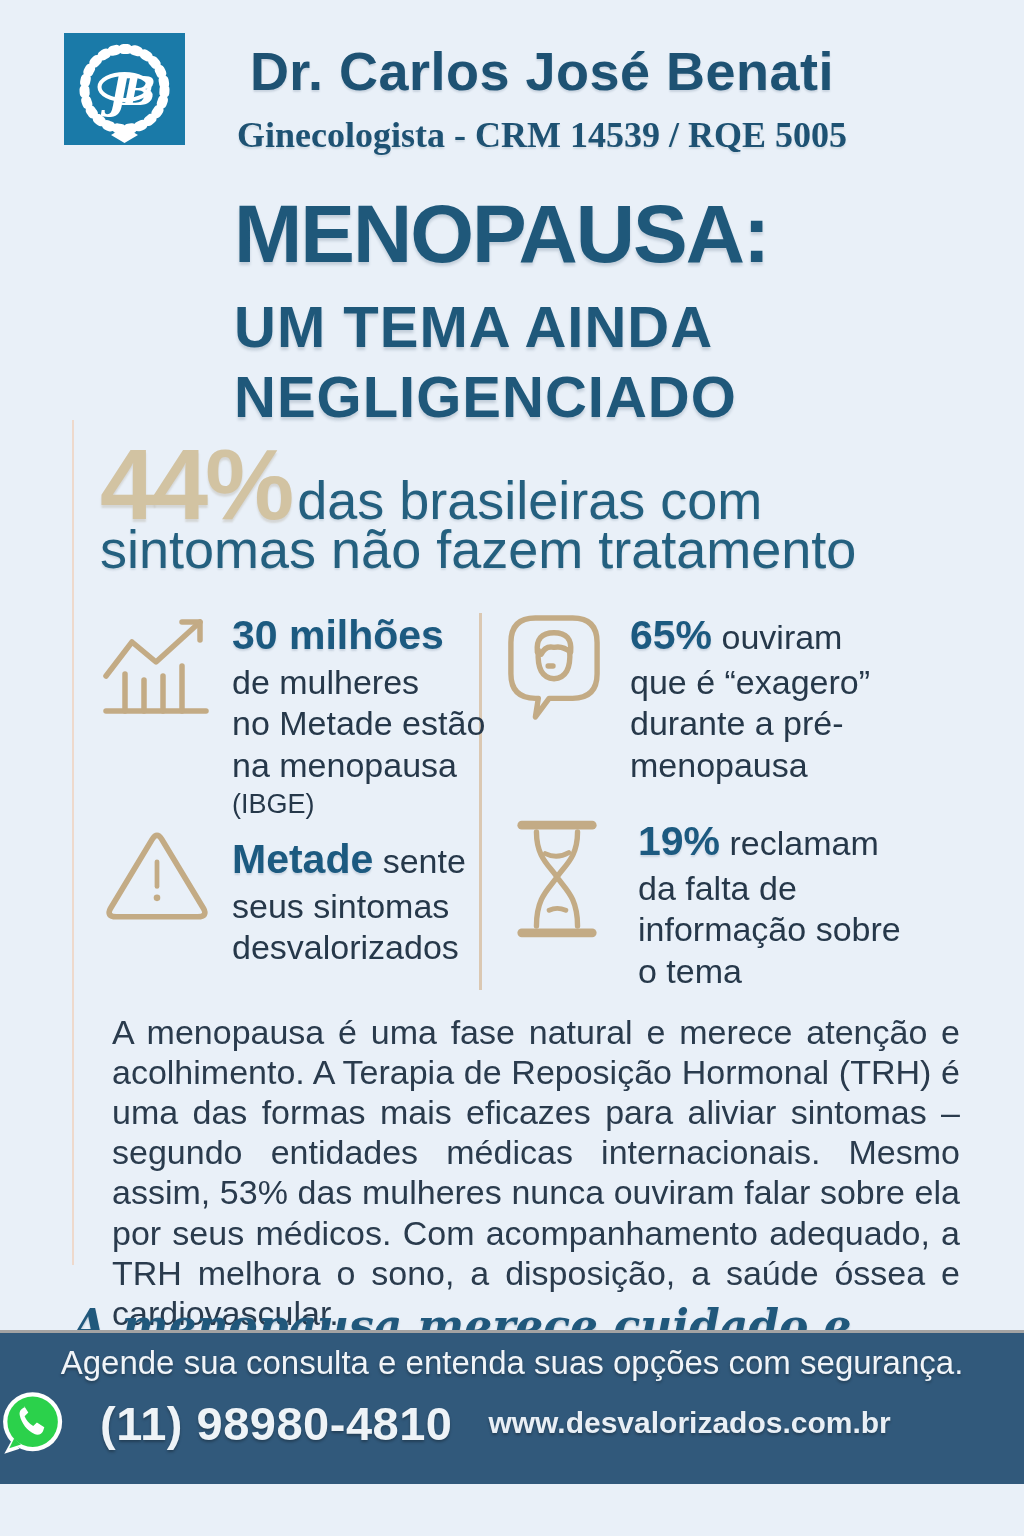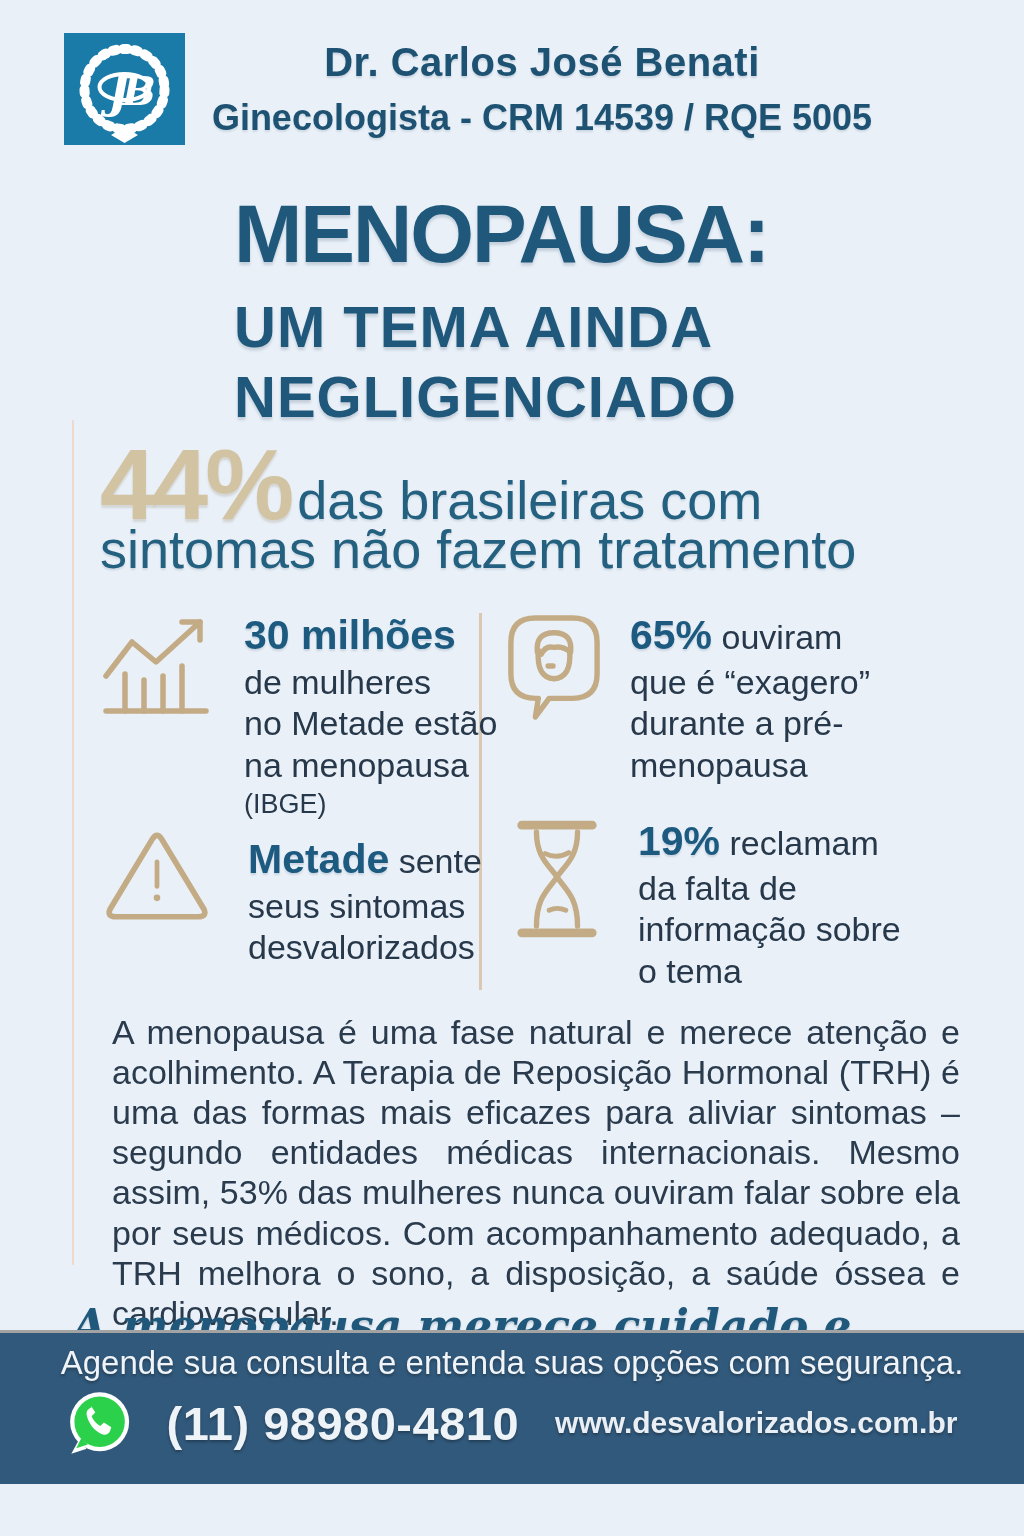--- a/index.html
+++ b/index.html
@@ -2,22 +2,22 @@
 <html><head>
 <meta charset="utf-8">
 <style>
   html,body{margin:0;padding:0;background:#e8eff7;}
   .page{position:relative;width:1024px;height:1536px;background:#e9f0f8;overflow:hidden;
         font-family:"Liberation Sans",sans-serif;}
 
   
   .logo{position:absolute;left:64px;top:33px;width:121px;height:112px;}
   .header-text{position:absolute;left:0;top:40px;width:1024px;padding-left:60px;box-sizing:border-box;text-align:center;color:#1e5273;}
-  .doctor-name{font-size:40px;font-weight:700;letter-spacing:.5px;text-shadow:0 2px 2px rgba(25,55,85,.15);}
-  .credentials{margin-top:12px;font-size:36px;font-weight:600;text-shadow:0 2px 2px rgba(25,55,85,.12);}
+  .doctor-name{font-size:54px;font-weight:700;letter-spacing:.5px;text-shadow:0 2px 2px rgba(25,55,85,.15);}
+  .credentials{margin-top:12px;font-size:36px;font-weight:600;text-shadow:0 2px 2px rgba(25,55,85,.12);font-family:Liberation Serif, serif;}
 
   
   .main-title{position:absolute;left:234px;top:188px;color:#1f587a;text-shadow:0 3px 3px rgba(25,55,85,.18);}
   .t1{font-size:82px;font-weight:800;letter-spacing:-2px;line-height:92px;}
   .t2,.t3{font-size:58px;font-weight:800;letter-spacing:1px;line-height:70px;}
   .t2{margin-top:12px;}
 
   
   .headline{position:absolute;left:100px;top:428px;width:880px;color:#24607f;}
   .hl-row{display:flex;align-items:baseline;gap:6px;}
@@ -34,42 +34,42 @@
   .stat-icon{flex:0 0 auto;}
   #stat1{left:100px;top:612px;gap:20px;}
   #stat2{left:506px;top:612px;gap:28px;}
   #stat3{left:104px;top:822px;gap:22px;}
   #stat4{left:512px;top:818px;gap:36px;}
   #stat1 .stat-icon{width:112px;height:112px;}
   #stat2 .stat-icon{width:96px;height:110px;}
   #stat3 .stat-icon{width:106px;height:98px;margin-top:6px;}
   #stat4 .stat-icon{width:90px;height:122px;}
   .stat-text{max-width:330px;}
-  #stat1 .stat-text{max-width:255px;margin-left:12px;}
-  #stat3 .stat-text{max-width:255px;margin-top:14px;margin-left:16px;}
+  #stat1 .stat-text{max-width:255px;}
+  #stat3 .stat-text{max-width:255px;margin-top:14px;}
   .stat-head{font-size:34px;line-height:46px;color:#26384a;}
   .stat-head .hl{font-size:41px;font-weight:700;color:#1c5a80;text-shadow:0 2px 2px rgba(25,55,85,.15);}
   .stat-lines{font-size:34px;line-height:1.22;color:#26384a;white-space:pre-line;margin-top:2px;}
   .stat-note{font-size:27px;color:#26384a;margin-top:3px;}
 
   
   .body-paragraph{position:absolute;left:112px;top:1012px;width:848px;font-size:34px;line-height:1.18;
                   color:#2a3b4d;text-align:justify;}
 
   
   .tagline{position:absolute;left:0;top:1300px;width:924px;text-align:center;
            font-family:"DejaVu Serif",serif;font-style:italic;font-weight:700;
            font-size:44px;color:#20587c;text-shadow:0 2px 2px rgba(25,55,85,.2);}
 
   
   .footer{position:absolute;left:0;top:1330px;width:1024px;height:154px;background:#31597b;
           border-top:3px solid #a3a3a3;box-sizing:border-box;}
   .footer-cta{margin-top:11px;text-align:center;font-size:33px;font-weight:500;color:#f0f4f8;
               text-shadow:0 2px 3px rgba(0,0,0,.3);}
-  .footer-contact{margin-top:9px;display:flex;justify-content:center;align-items:center;gap:36px;}
+  .footer-contact{margin-top:9px;display:flex;align-items:center;gap:36px;}
   .wa{width:64px;height:64px;}
   .phone{font-size:47px;font-weight:700;letter-spacing:.5px;color:#eef3f7;text-shadow:0 2px 3px rgba(0,0,0,.3);}
   .website{font-size:30px;font-weight:600;color:#e9eff5;text-shadow:0 2px 3px rgba(0,0,0,.3);}
 </style>
 </head>
 <body>
 
 <div class="page">
 
   <div class="logo">

